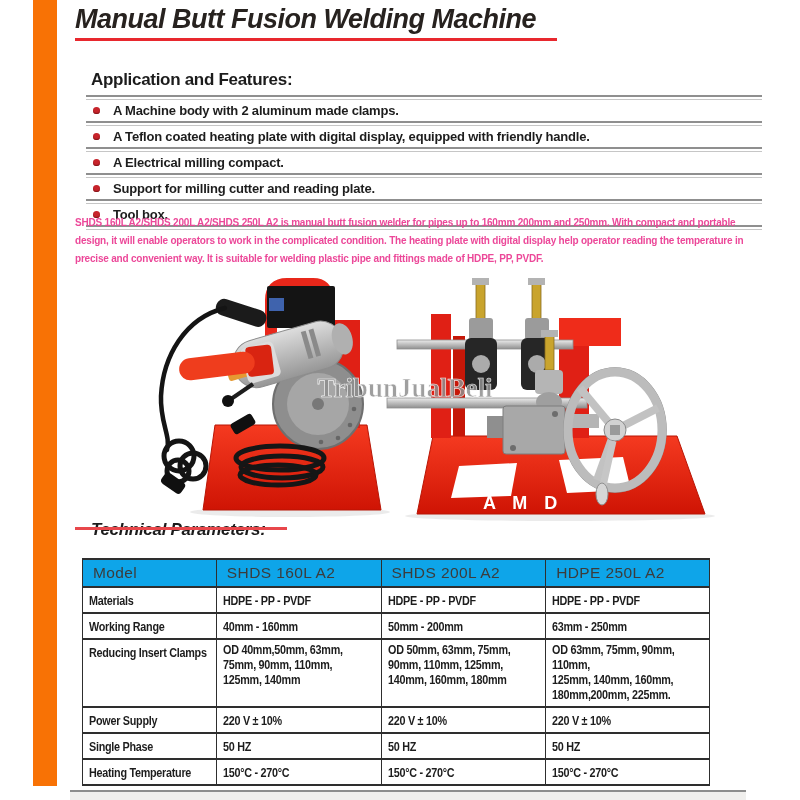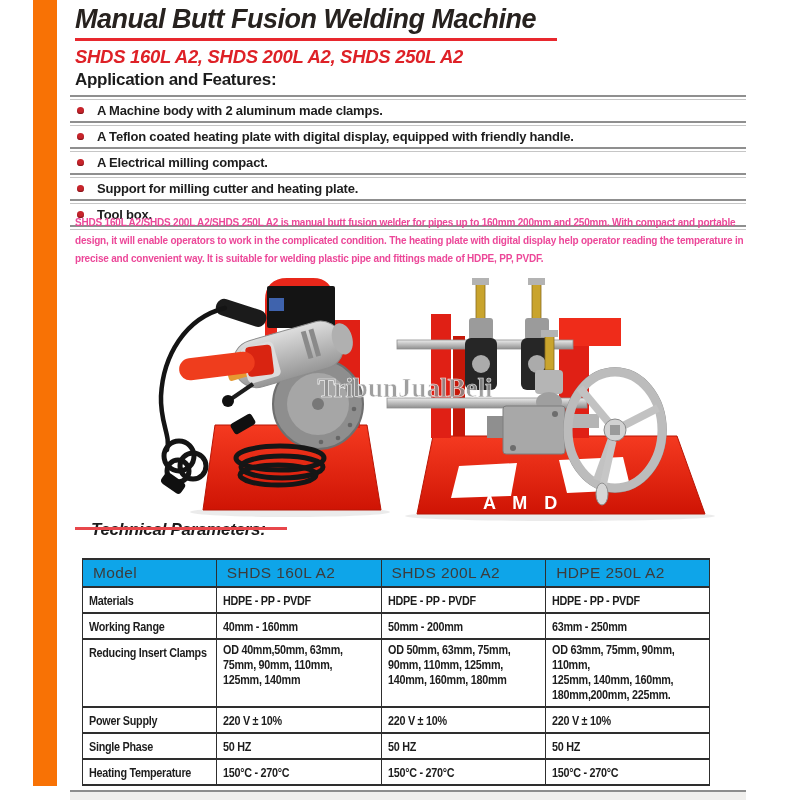--- a/index.html
+++ b/index.html
@@ -9,21 +9,21 @@
 
   
   .header{position:absolute;left:75px;top:3px;width:670px;}
   .page-title{margin:0;font-style:italic;font-weight:bold;font-size:27px;line-height:1.2;
               color:#27221f;letter-spacing:-0.5px;}
   .title-rule{width:482px;height:3px;background:#e8282e;margin-top:3px;}
   .page-subtitle{margin-top:5px;font-style:italic;font-weight:bold;font-size:18.5px;
                  color:#de2127;letter-spacing:-0.3px;}
 
   
-  .features{position:absolute;left:70px;top:70px;width:676px;}
+  .features{position:absolute;left:86px;top:70px;width:676px;}
   .features-heading{font-weight:bold;font-size:17px;color:#1c1c1c;margin:0 0 5px 5px;letter-spacing:-0.3px;}
   .sep{height:2px;border-top:2px solid #8f8f8f;border-bottom:1px solid #c6c6c6;}
   .feature-item{display:flex;align-items:center;gap:13px;padding:2px 0 2px 7px;
                 font-weight:bold;font-size:13px;letter-spacing:-0.2px;height:17px;}
   .bullet{flex:0 0 auto;width:7px;height:7px;border-radius:50%;background:#c8242b;
           box-shadow:inset 0 -1px 1px #7d1217;}
 
   
   .description{position:absolute;left:75px;top:214px;width:670px;font-weight:bold;
                font-size:10px;line-height:18px;letter-spacing:-0.2px;color:#ec4899;}
@@ -56,21 +56,20 @@
 </head>
 <body>
 
 <div class="page">
 
   <div class="orange-bar"></div>
 
   <div class="header">
     <h1 class="page-title">Manual Butt Fusion Welding Machine</h1>
     <div class="title-rule"></div>
-    <div class="page-subtitle">SHDS 160L A2, SHDS 200L A2, SHDS 250L A2</div>
   </div>
 
   <div class="features">
     <div class="features-heading">Application and Features:</div>
     <div class="sep"></div>
     <div class="feature-item">
       <span class="bullet"></span>
       <span>A Machine body with 2 aluminum made clamps.</span>
     </div>
     <div class="sep"></div>
@@ -79,21 +78,21 @@
       <span>A Teflon coated heating plate with digital display, equipped with friendly handle.</span>
     </div>
     <div class="sep"></div>
     <div class="feature-item">
       <span class="bullet"></span>
       <span>A Electrical milling compact.</span>
     </div>
     <div class="sep"></div>
     <div class="feature-item">
       <span class="bullet"></span>
-      <span>Support for milling cutter and heating plate.</span>
+      <span>Support for milling cutter and reading plate.</span>
     </div>
     <div class="sep"></div>
     <div class="feature-item">
       <span class="bullet"></span>
       <span>Tool box.</span>
     </div>
     <div class="sep"></div>
   </div>
 
   <div class="description">SHDS 160L A2/SHDS 200L A2/SHDS 250L A2 is manual butt fusion welder for pipes up to 160mm 200mm and 250mm. With compact and portable design, it will enable operators to work in the complicated condition. The heating plate with digital display help operator reading the temperature in precise and convenient way. It is suitable for welding plastic pipe and fittings made of HDPE, PP, PVDF.</div>

